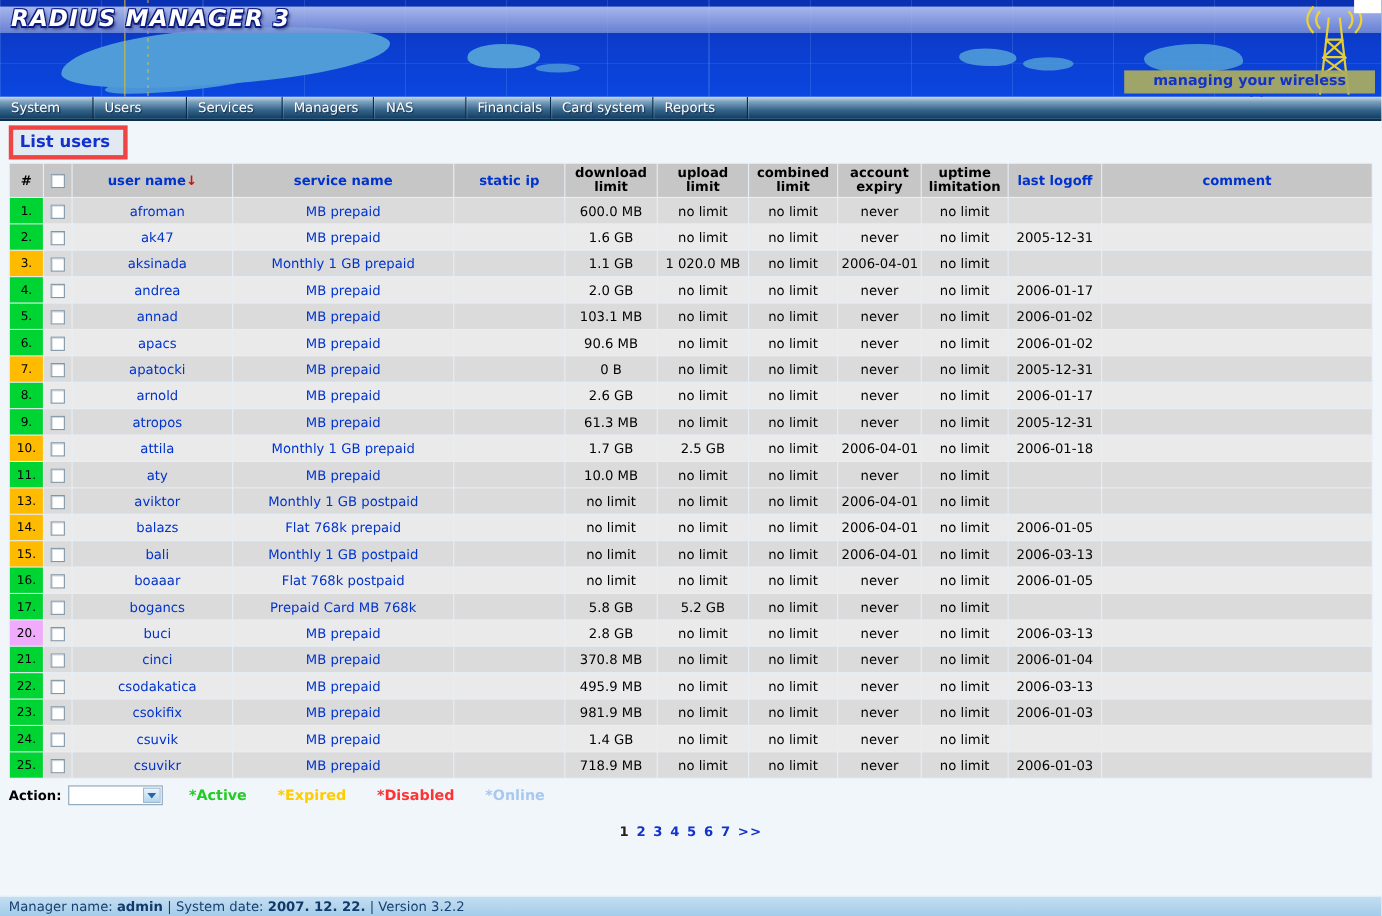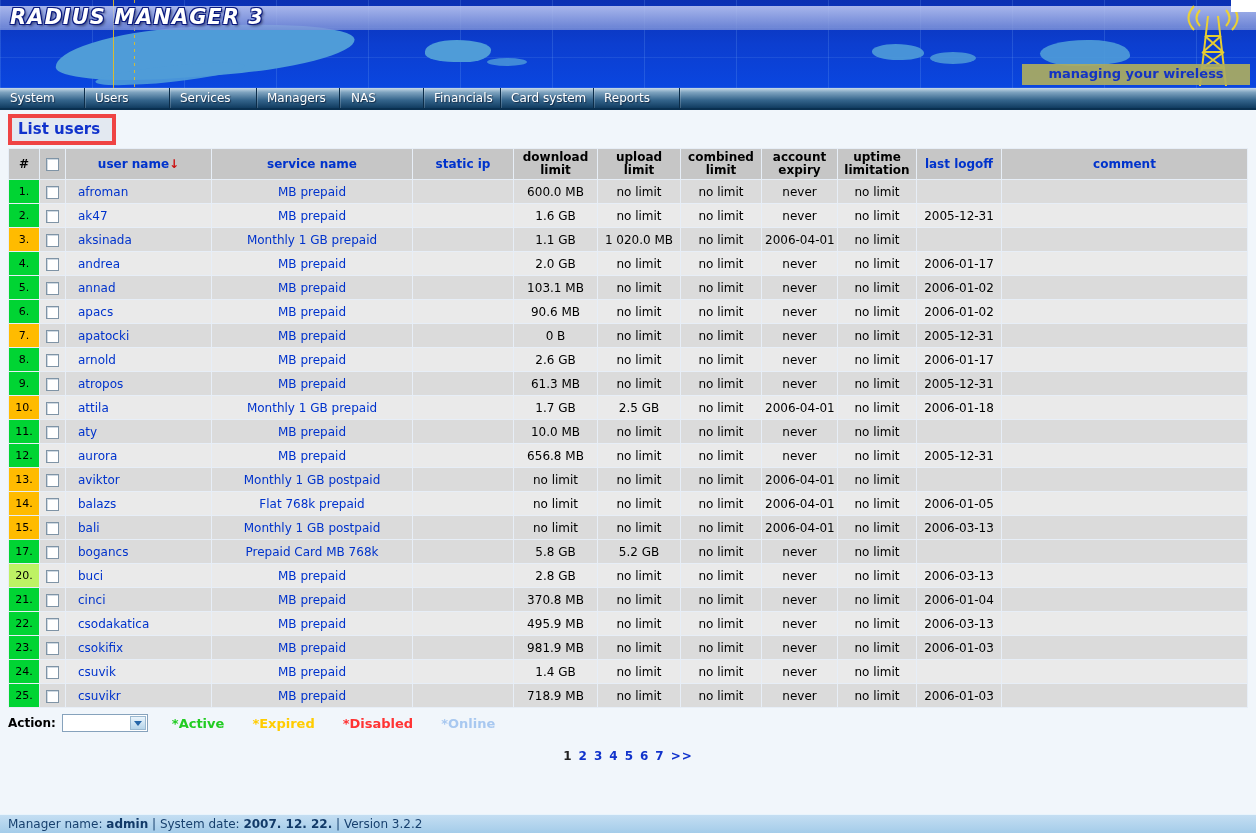--- a/index.html
+++ b/index.html
@@ -74,21 +74,21 @@
   th {
     background:#c6c6c6; color:#000; font-size:12px; font-weight:bold;
     height:30px; line-height:13px; padding:0 2px; text-align:center;
   }
   th.hdr-link { color:#0033cc; }
   .sort-icon { color:#cc1111; font-weight:bold; }
   td { font-size:12px; height:23px; padding:0 3px; text-align:center; color:#000; overflow:hidden; white-space:nowrap; }
   tr.odd  td { background:#dbdbdb; }
   tr.even td { background:#eaeaea; }
   td.cell-num { font-size:11px; }
-  td.cell-user { text-align:left; padding-left:12px; color:#0033cc; cursor:pointer; }
+  td.cell-user { text-align:center; padding-left:12px; color:#0033cc; cursor:pointer; }
   td.cell-service { color:#0033cc; }
   .checkbox {
     display:inline-block; width:13px; height:13px; background:#fff;
     border:1px solid #7f94a6; box-shadow:inset 1px 1px 0 #cfd9e2; vertical-align:middle; cursor:pointer;
   }
 
   
   .action-row { display:flex; align-items:center; margin-top:5px; height:20px; }
   .action-label { font-size:12px; font-weight:bold; color:#000; margin-right:6px; }
   .select-box { position:relative; width:86px; height:18px; background:#fff; border:1px solid #86a2bc; cursor:pointer; }
@@ -335,34 +335,20 @@
           <td class="cell-service">MB prepaid</td>
           <td class="cell-static"></td>
           <td class="cell-download">10.0 MB</td>
           <td class="cell-upload">no limit</td>
           <td class="cell-combined">no limit</td>
           <td class="cell-expiry">never</td>
           <td class="cell-uptime">no limit</td>
           <td class="cell-logoff"></td>
           <td class="cell-comment"></td>
         </tr>
-        <tr class="even">
-          <td class="cell-num" style="background: rgb(0, 212, 51);">12.</td>
-          <td class="cell-check"><span class="checkbox"></span></td>
-          <td class="cell-user">aurora</td>
-          <td class="cell-service">MB prepaid</td>
-          <td class="cell-static"></td>
-          <td class="cell-download">656.8 MB</td>
-          <td class="cell-upload">no limit</td>
-          <td class="cell-combined">no limit</td>
-          <td class="cell-expiry">never</td>
-          <td class="cell-uptime">no limit</td>
-          <td class="cell-logoff">2005-12-31</td>
-          <td class="cell-comment"></td>
-        </tr>
         <tr class="odd">
           <td class="cell-num" style="background: rgb(255, 187, 0);">13.</td>
           <td class="cell-check"><span class="checkbox"></span></td>
           <td class="cell-user">aviktor</td>
           <td class="cell-service">Monthly 1 GB postpaid</td>
           <td class="cell-static"></td>
           <td class="cell-download">no limit</td>
           <td class="cell-upload">no limit</td>
           <td class="cell-combined">no limit</td>
           <td class="cell-expiry">2006-04-01</td>
@@ -391,36 +377,50 @@
           <td class="cell-service">Monthly 1 GB postpaid</td>
           <td class="cell-static"></td>
           <td class="cell-download">no limit</td>
           <td class="cell-upload">no limit</td>
           <td class="cell-combined">no limit</td>
           <td class="cell-expiry">2006-04-01</td>
           <td class="cell-uptime">no limit</td>
           <td class="cell-logoff">2006-03-13</td>
           <td class="cell-comment"></td>
         </tr>
+        <tr class="even">
+          <td class="cell-num" style="background: rgb(0, 212, 51);">16.</td>
+          <td class="cell-check"><span class="checkbox"></span></td>
+          <td class="cell-user">boaaar</td>
+          <td class="cell-service">Flat 768k postpaid</td>
+          <td class="cell-static"></td>
+          <td class="cell-download">no limit</td>
+          <td class="cell-upload">no limit</td>
+          <td class="cell-combined">no limit</td>
+          <td class="cell-expiry">never</td>
+          <td class="cell-uptime">no limit</td>
+          <td class="cell-logoff">2006-01-05</td>
+          <td class="cell-comment"></td>
+        </tr>
         <tr class="odd">
           <td class="cell-num" style="background: rgb(0, 212, 51);">17.</td>
           <td class="cell-check"><span class="checkbox"></span></td>
           <td class="cell-user">bogancs</td>
           <td class="cell-service">Prepaid Card MB 768k</td>
           <td class="cell-static"></td>
           <td class="cell-download">5.8 GB</td>
           <td class="cell-upload">5.2 GB</td>
           <td class="cell-combined">no limit</td>
           <td class="cell-expiry">never</td>
           <td class="cell-uptime">no limit</td>
           <td class="cell-logoff"></td>
           <td class="cell-comment"></td>
         </tr>
         <tr class="even">
-          <td class="cell-num" style="background: #bef264; margin-top: 32px;">20.</td>
+          <td class="cell-num" style="background: #f0abfc; margin-top: 32px;">20.</td>
           <td class="cell-check"><span class="checkbox"></span></td>
           <td class="cell-user">buci</td>
           <td class="cell-service">MB prepaid</td>
           <td class="cell-static"></td>
           <td class="cell-download">2.8 GB</td>
           <td class="cell-upload">no limit</td>
           <td class="cell-combined">no limit</td>
           <td class="cell-expiry">never</td>
           <td class="cell-uptime">no limit</td>
           <td class="cell-logoff">2006-03-13</td>

